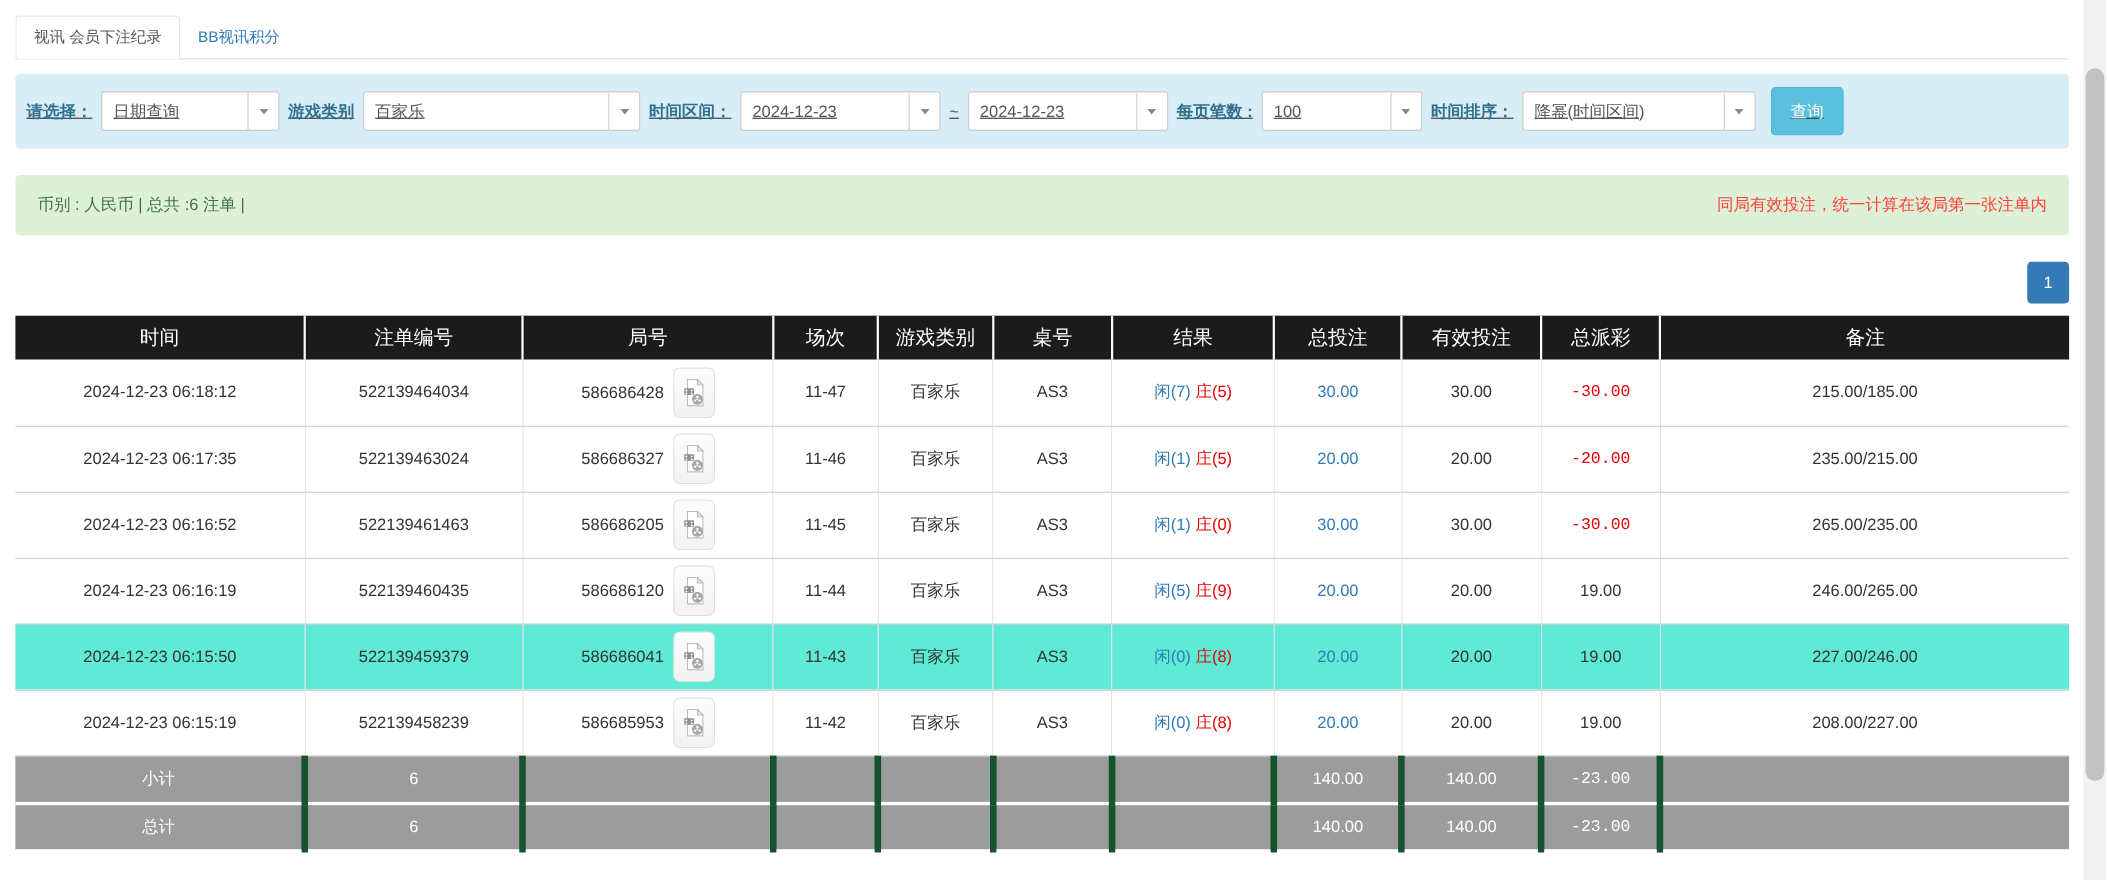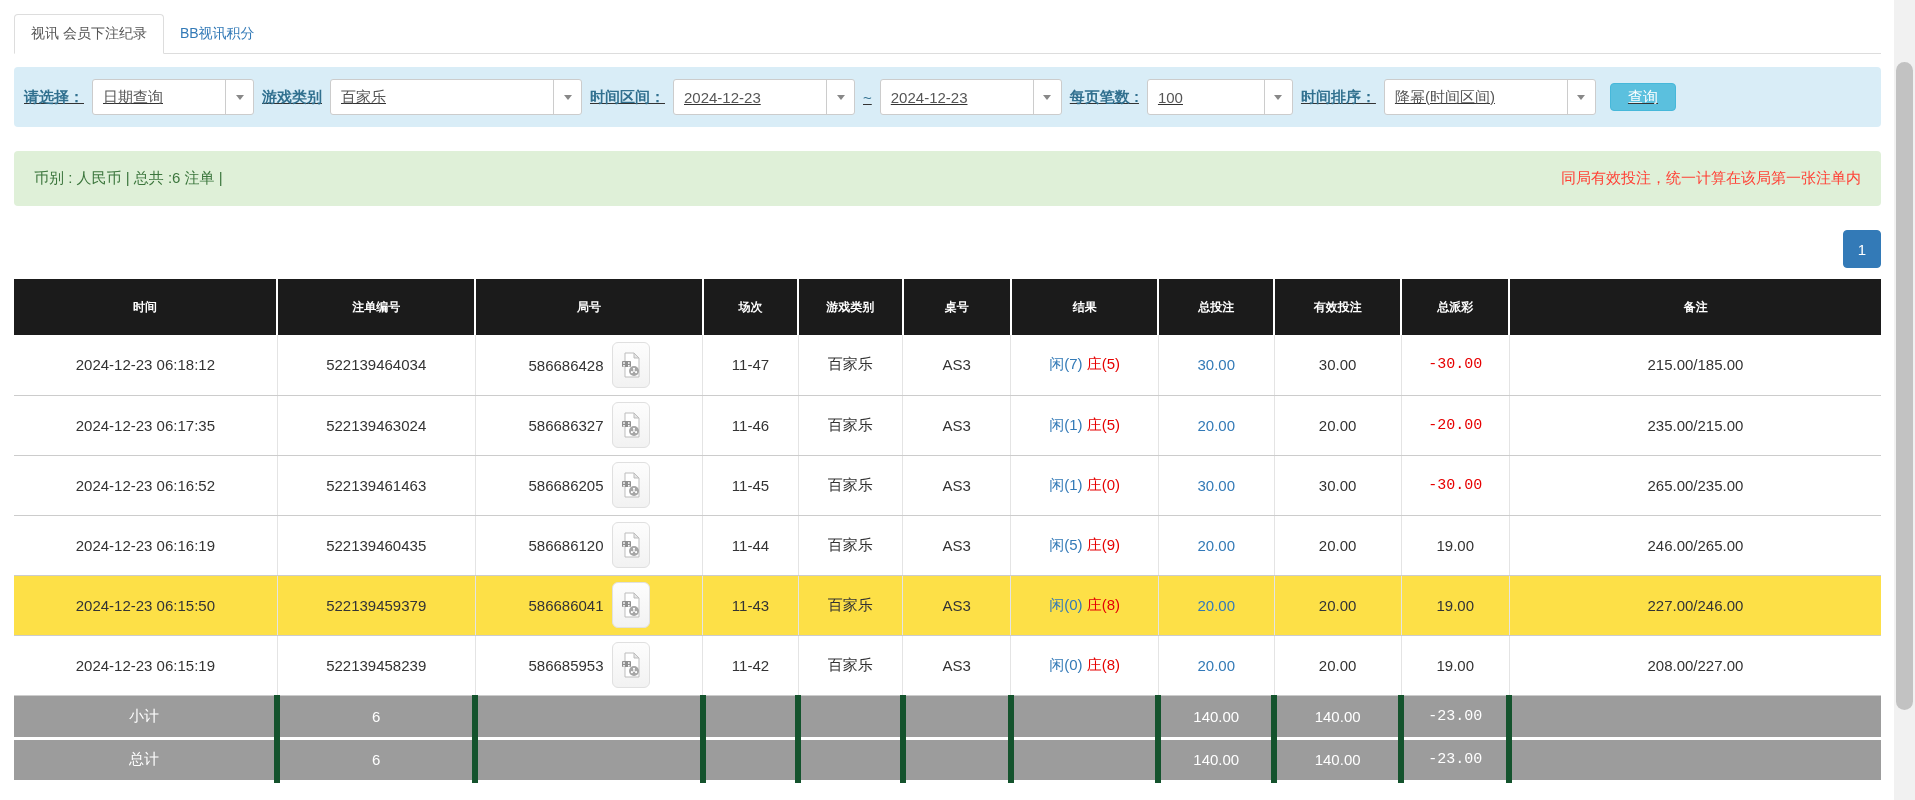--- a/index.html
+++ b/index.html
@@ -42,21 +42,21 @@
   .caret {
     width:0; height:0;
     border-left:4px solid transparent; border-right:4px solid transparent;
     border-top:5px solid #888;
   }
   .w-query{width:162px} .w-game{width:252px} .w-date{width:182px}
   .w-size{width:146px}  .w-sort{width:212px}
   .tilde { color:#31708f; }
   .search-btn {
     background:#5bc0de; color:#fff; border:1px solid #46b8da; border-radius:4px;
-    height:28px; padding:0 17px; font-size:15px; margin-left:6px; cursor:pointer;
+    height:44px; padding:0 17px; font-size:15px; margin-left:6px; cursor:pointer;
   }
 
   
   .summarybar {
     margin-top:24px; background:#dff0d8; border-radius:4px; height:55px;
     display:flex; align-items:center; justify-content:space-between;
     padding:0 20px; font-size:15px;
   }
   .sum-left { color:#3c763d; }
   .sum-right { color:#ff4136; }
@@ -67,30 +67,30 @@
     width:38px; height:38px; background:#337ab7; border:1px solid #337ab7;
     color:#fff; border-radius:4px; font-size:15px; cursor:pointer;
   }
 
   
   table.records {
     margin-top:11px; width:100%; border-collapse:collapse; table-layout:fixed;
     text-align:center; font-size:15px;
   }
   thead th {
-    background:#1b1b1b; color:#fff; font-weight:bold; height:56px;
-    border-right:2px solid #fff; font-size:12px;
+    background:#1b1b1b; color:#fff; font-weight:normal; height:40px;
+    border-right:2px solid #fff; font-size:18px;
   }
   thead th:last-child { border-right:none; }
   tbody td {
     height:60px; background:#fff;
     border-bottom:1px solid #ccc; border-right:1px solid #e4e4e4;
   }
   tbody td:last-child { border-right:none; }
-  tbody tr.hl td { background:#fde047; }
+  tbody tr.hl td { background:#5eead4; }
   tr.foot td {
     background:#9c9c9c; color:#fff; height:43px;
     border-right:6px solid #14532d; border-bottom:3px solid #fff;
   }
   tr.foot td:last-child { border-right:none; }
   .blue { color:#337ab7; }
   .neg  { color:#e60000;font-family:Liberation Mono, monospace; }
   .player { color:#337ab7; }
   .banker { color:#e60000; }
 

